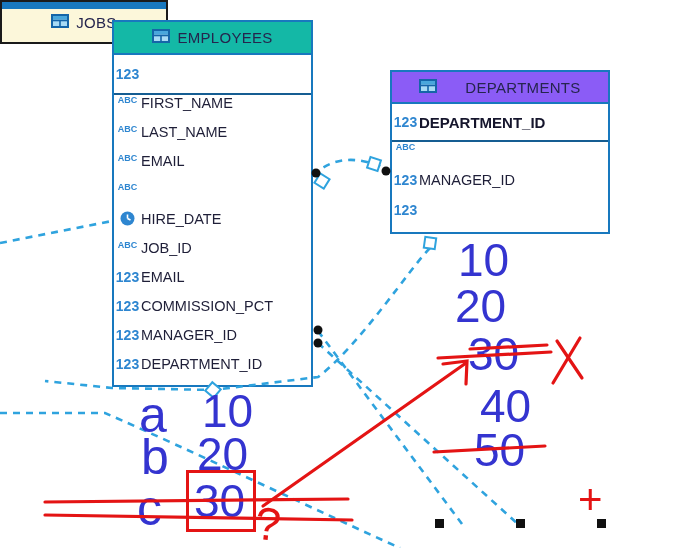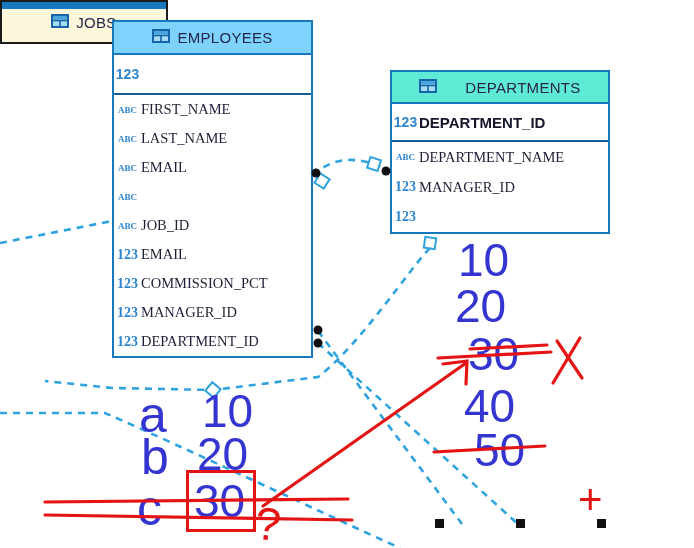--- a/index.html
+++ b/index.html
@@ -6,33 +6,33 @@
   #stage{position:relative;width:694px;height:548px;overflow:hidden;background:#ffffff;
          font-family:"Liberation Sans",sans-serif;}
 
   
   .etable{position:absolute;background:#fff;border:2px solid #1878be;box-sizing:border-box;z-index:2;}
   .thead{display:flex;align-items:center;justify-content:center;gap:7px;
          font-size:15px;color:#25254d;border-bottom:2px solid #1878be;}
   .thead .ttl{letter-spacing:.3px;}
   .pkrow{display:flex;align-items:center;font-weight:bold;font-size:15px;color:#15152c;
          border-bottom:2px solid #155d92;box-sizing:border-box;}
-  .crow{display:flex;align-items:center;font-size:14.5px;color:#1f1f38;box-sizing:border-box;font-family:Liberation Serif, serif;}
+  .crow{display:flex;align-items:flex-start;font-size:14.5px;color:#1f1f38;box-sizing:border-box;}
   .ticon{width:27px;flex:0 0 27px;text-align:center;color:#2e86d0;font-weight:bold;}
   .ticon.num{font-size:14px;letter-spacing:0;}
   .ticon.abc{font-size:9px;letter-spacing:0;}
   .ticon.clk{display:flex;align-items:center;justify-content:center;}
 
   #employees{left:112px;top:20px;width:201px;}
-  #employees .thead{height:31px;background:#7dd3fc;}
+  #employees .thead{height:31px;background:#14b8a6;}
   #employees .pkrow{height:40px;}
   #employees .crow{height:29px;}
 
   #departments{left:390px;top:70px;width:220px;}
-  #departments .thead{height:30px;background:#5eead4;gap:28px;}
+  #departments .thead{height:30px;background:#8b5cf6;gap:28px;}
   #departments .pkrow{height:38px;}
   #departments .crow{height:30px;}
 
   
   #jobs{left:443px;top:524px;width:164px;height:40px;border:2px solid #1a1a1a;background:#fcf7da;z-index:2;}
   #jobs .topbar{height:7px;background:#1878be;}
   #jobs .thead{height:26px;background:#fcf7da;border-bottom:none;}
   .handle{position:absolute;width:9px;height:9px;background:#101010;z-index:3;}
 
   
@@ -97,20 +97,30 @@
       <span>LAST_NAME</span>
     </div>
     <div class="crow">
       <span class="ticon abc">ABC</span>
       <span>EMAIL</span>
     </div>
     <div class="crow">
       <span class="ticon abc">ABC</span>
     </div>
     <div class="crow">
+      <span class="ticon clk">
+        <svg width="15" height="15">
+            <circle cx="7.5" cy="7.5" r="7" fill="#2e86d0"></circle>
+            <line x1="7.5" y1="7.5" x2="7.5" y2="3.5" stroke="#fff" stroke-width="1.6"></line>
+            <line x1="7.5" y1="7.5" x2="10.5" y2="9" stroke="#fff" stroke-width="1.6"></line>
+          </svg>
+      </span>
+      <span>HIRE_DATE</span>
+    </div>
+    <div class="crow">
       <span class="ticon abc">ABC</span>
       <span>JOB_ID</span>
     </div>
     <div class="crow">
       <span class="ticon num">123</span>
       <span>EMAIL</span>
     </div>
     <div class="crow">
       <span class="ticon num">123</span>
       <span>COMMISSION_PCT</span>
@@ -136,21 +146,20 @@
           </svg>
       </span>
       <span class="ttl">DEPARTMENTS</span>
     </div>
     <div class="pkrow">
       <span class="ticon num">123</span>
       <span>DEPARTMENT_ID</span>
     </div>
     <div class="crow">
       <span class="ticon abc">ABC</span>
-      <span>DEPARTMENT_NAME</span>
     </div>
     <div class="crow">
       <span class="ticon num">123</span>
       <span>MANAGER_ID</span>
     </div>
     <div class="crow">
       <span class="ticon num">123</span>
     </div>
   </div>
 
@@ -168,21 +177,21 @@
       <span class="ttl">JOBS</span>
     </div>
   </div>
   <div class="handle" style="left:435px;top:519px;"></div>
   <div class="handle" style="left:516px;top:519px;"></div>
   <div class="handle" style="left:597px;top:519px;"></div>
 
   <div class="ink-blue" style="left:458px;top:237px;">10</div>
   <div class="ink-blue" style="left:455px;top:283px;">20</div>
   <div class="ink-blue" style="left:468px;top:331px;">30</div>
-  <div class="ink-blue" style="left:464px;top:383px;">40</div>
+  <div class="ink-blue" style="left:480px;top:383px;">40</div>
   <div class="ink-blue" style="left:474px;top:427px;">50</div>
 
   <div class="ink-blue ink-letter" style="left:139px;top:390px;">a</div>
   <div class="ink-blue ink-letter" style="left:141px;top:432px;">b</div>
   <div class="ink-blue ink-letter" style="left:137px;top:483px;">c</div>
 
   <div class="ink-blue" style="left:202px;top:388px;">10</div>
   <div class="ink-blue" style="left:197px;top:431px;">20</div>
   <div class="ink-blue" style="left:194px;top:478px;">30</div>
 

